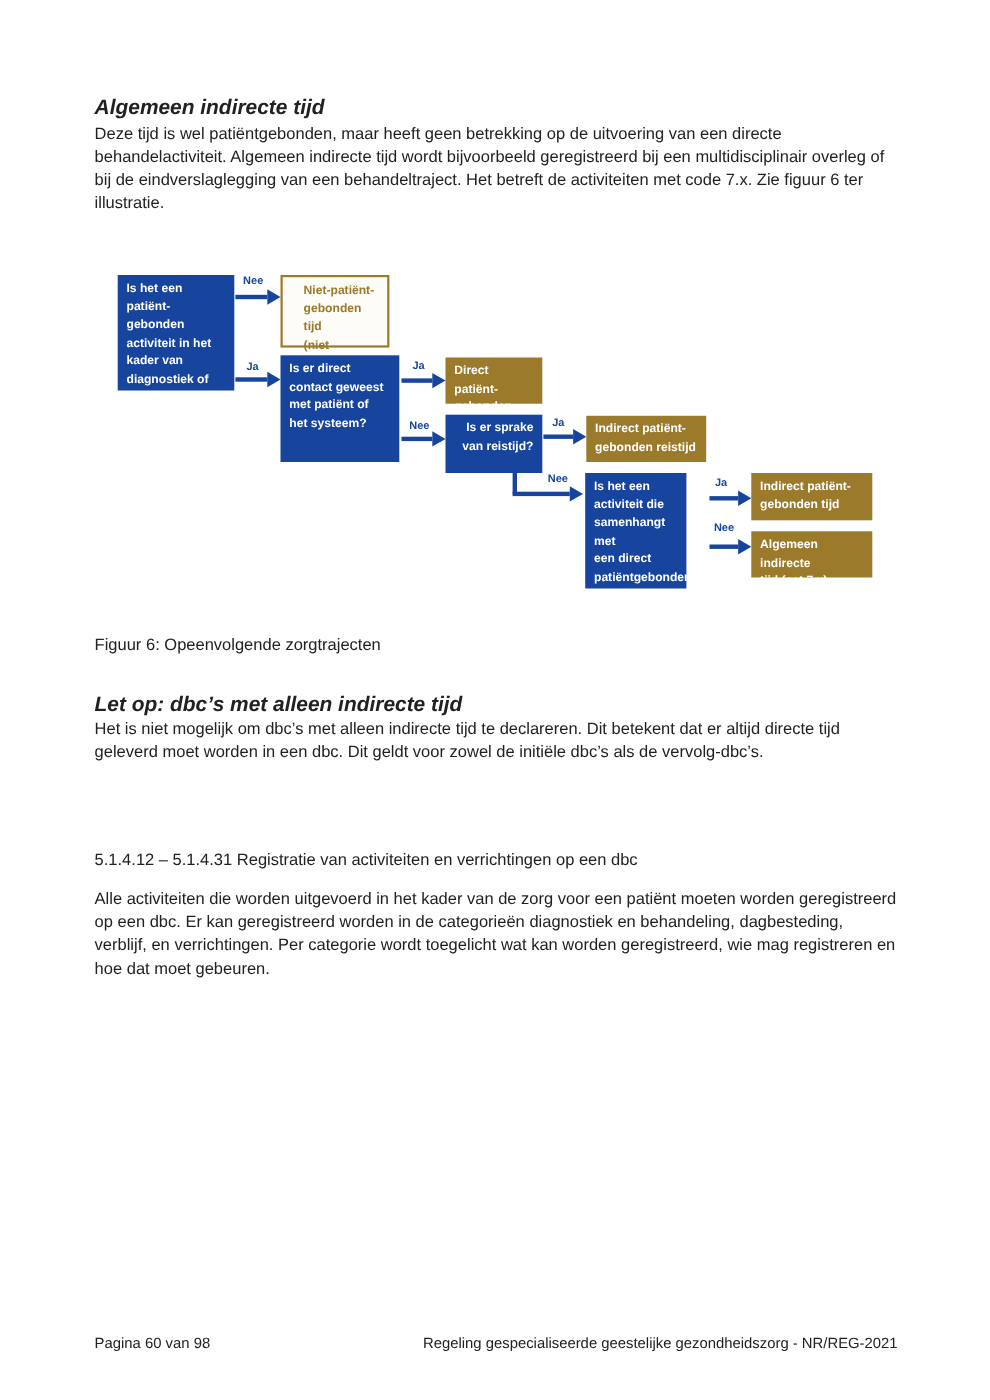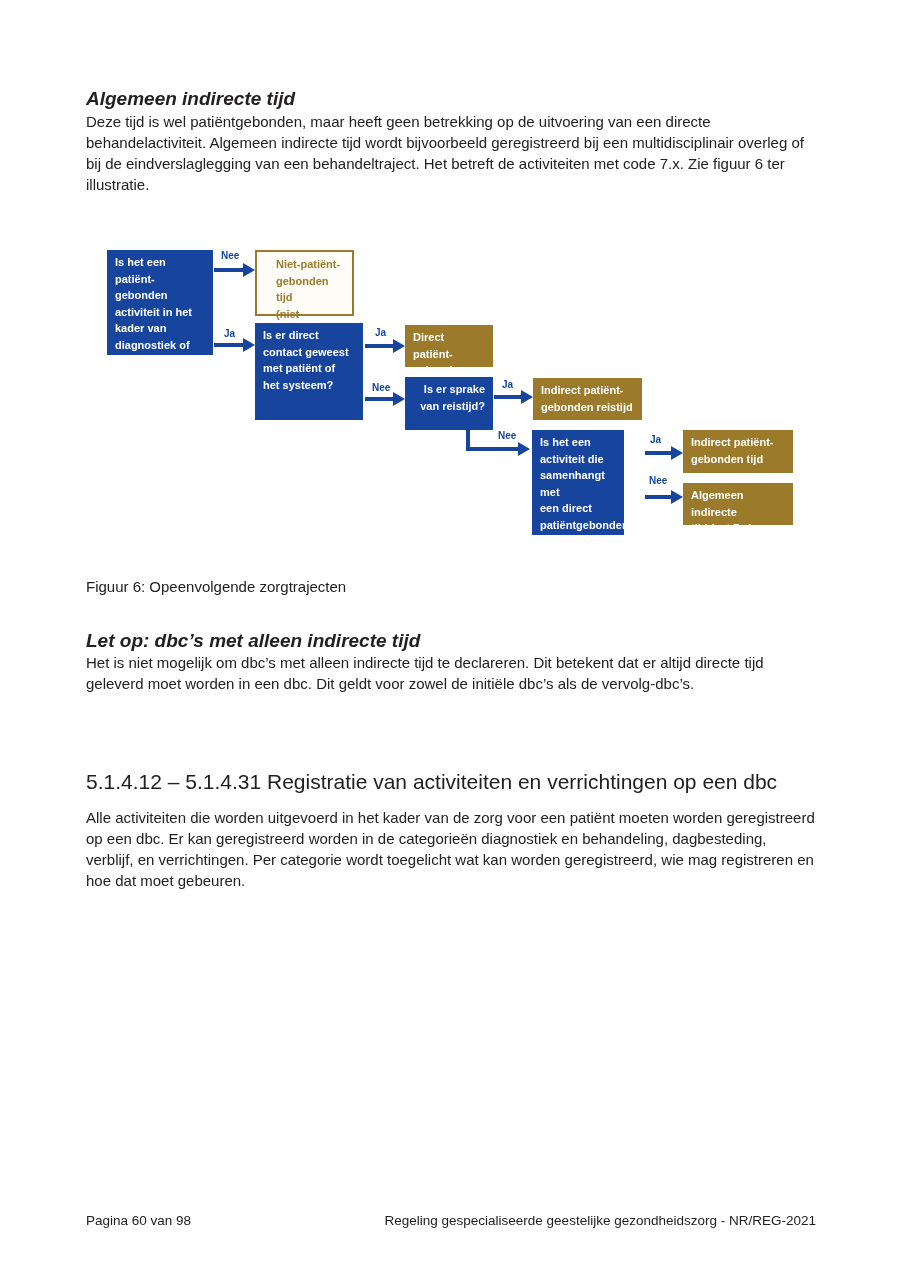--- a/index.html
+++ b/index.html
@@ -13,21 +13,21 @@
     color:#232021;
     overflow:hidden;
   }
   .tblock {
     position:absolute;
     left:86px; width:730px;
     font-size:15px; line-height:21px;
     white-space:pre-wrap;
   }
   .h-italic { font-style:italic; font-weight:bold; font-size:19px; }
-  .h-section { font-size:21px; line-height:22px; }
+  .h-section { font-size:15px; line-height:22px; }
   .tip-label { font-weight:bold; }
   .footer-left {
     position:absolute; left:86px; top:1213px;
     font-size:13.5px;
   }
   .footer-right {
     position:absolute; left:86px; top:1213px; width:730px;
     text-align:right; font-size:13.5px;
   }
   

